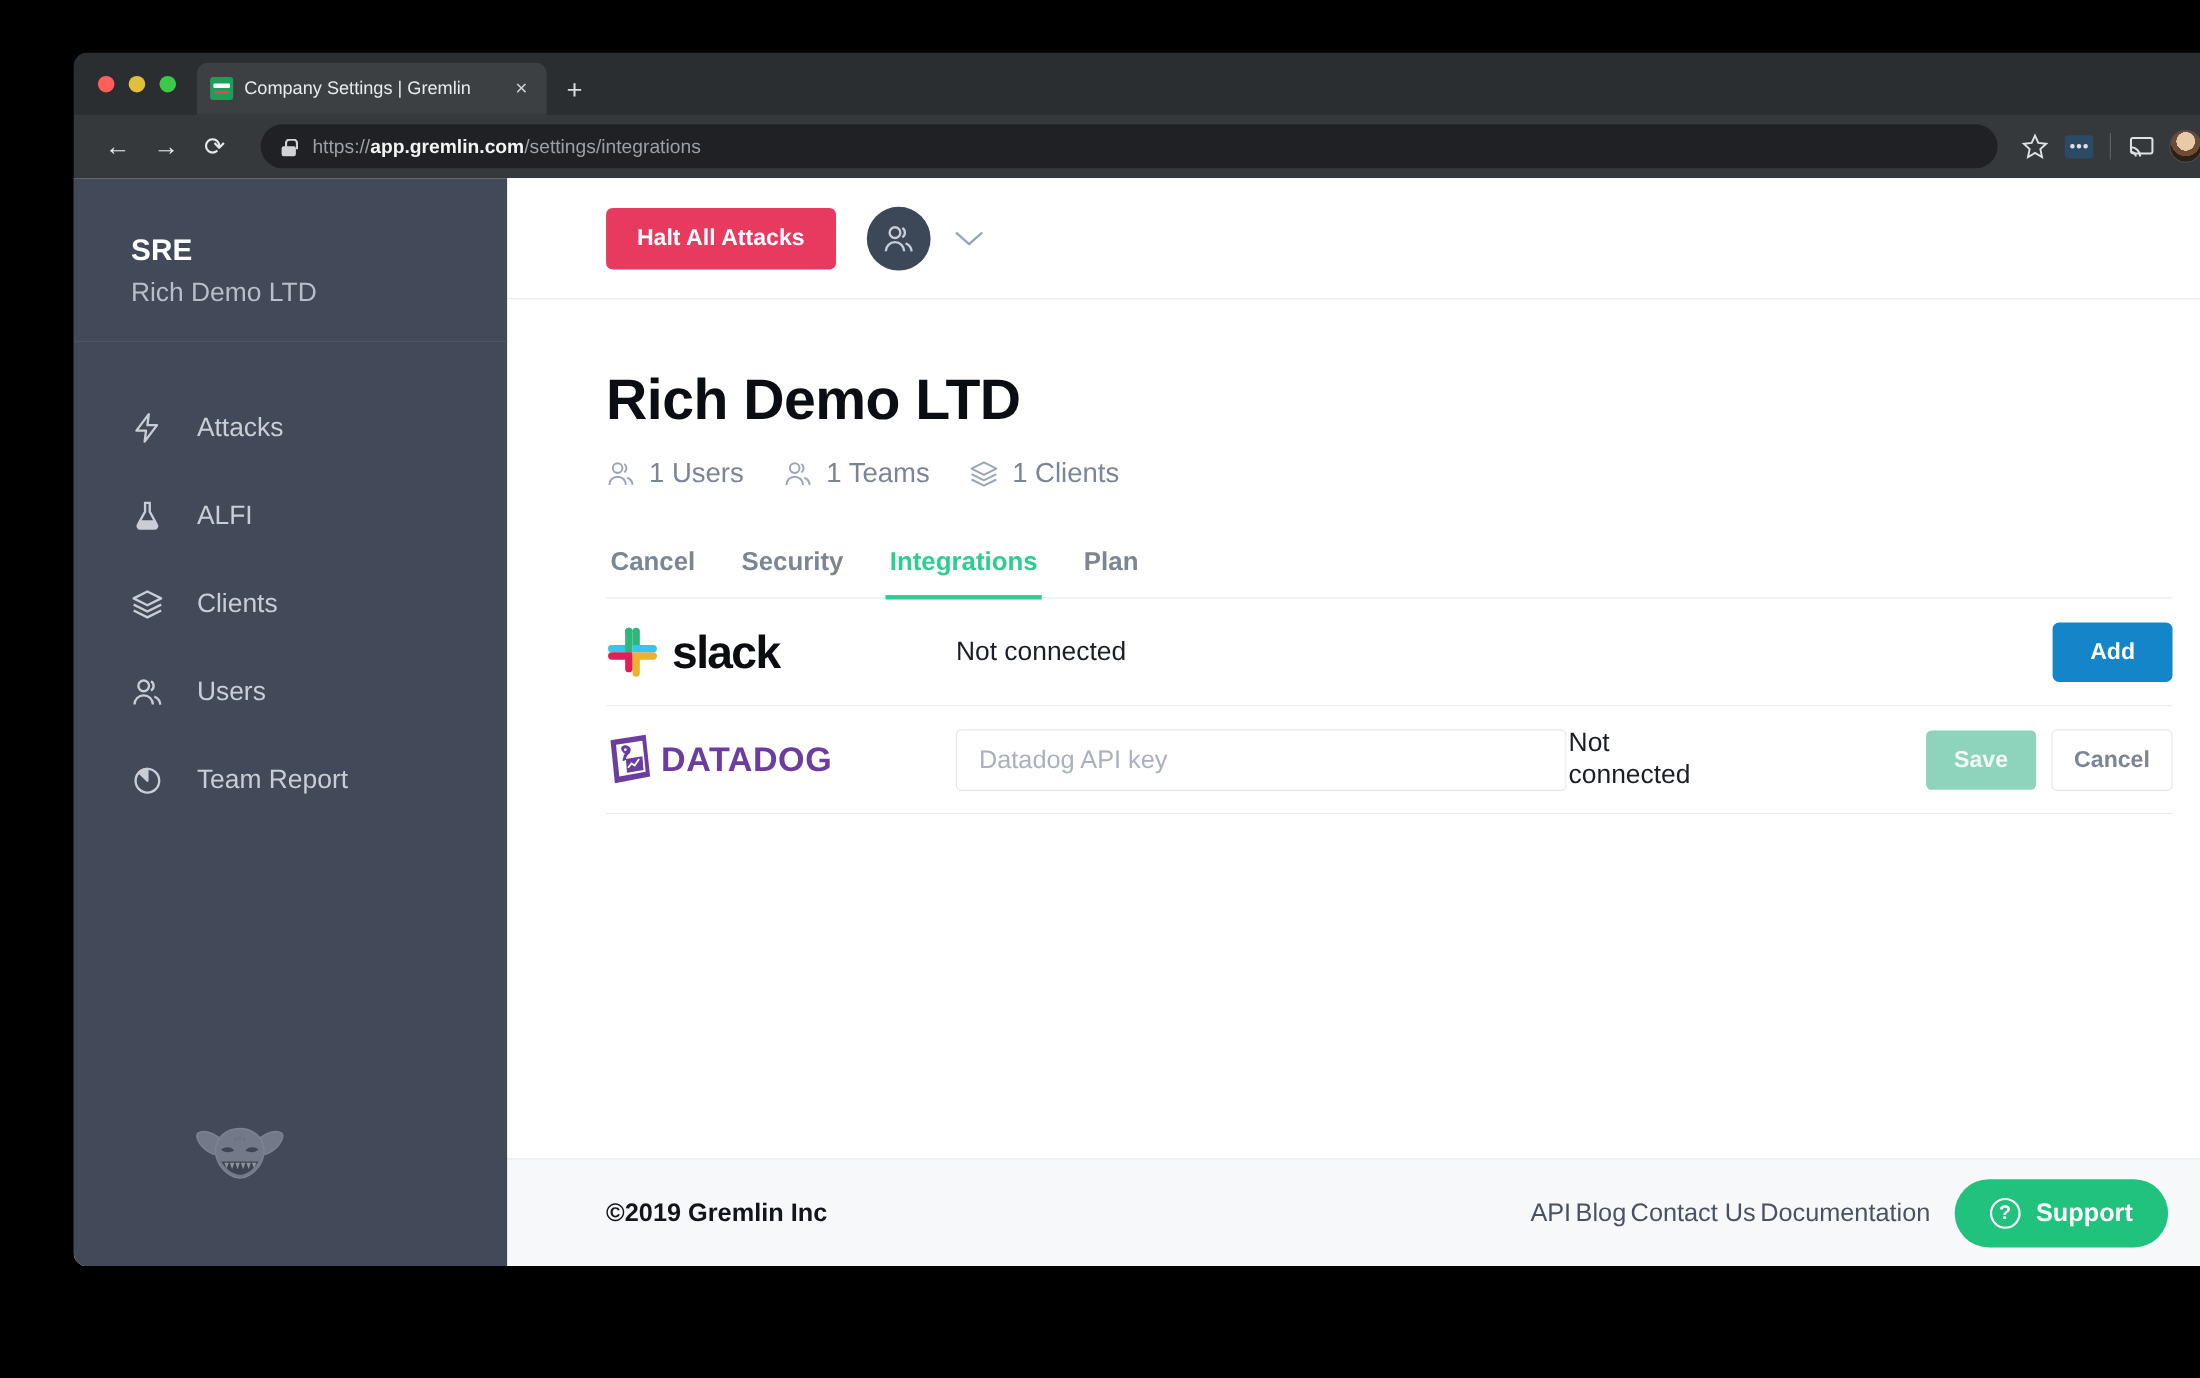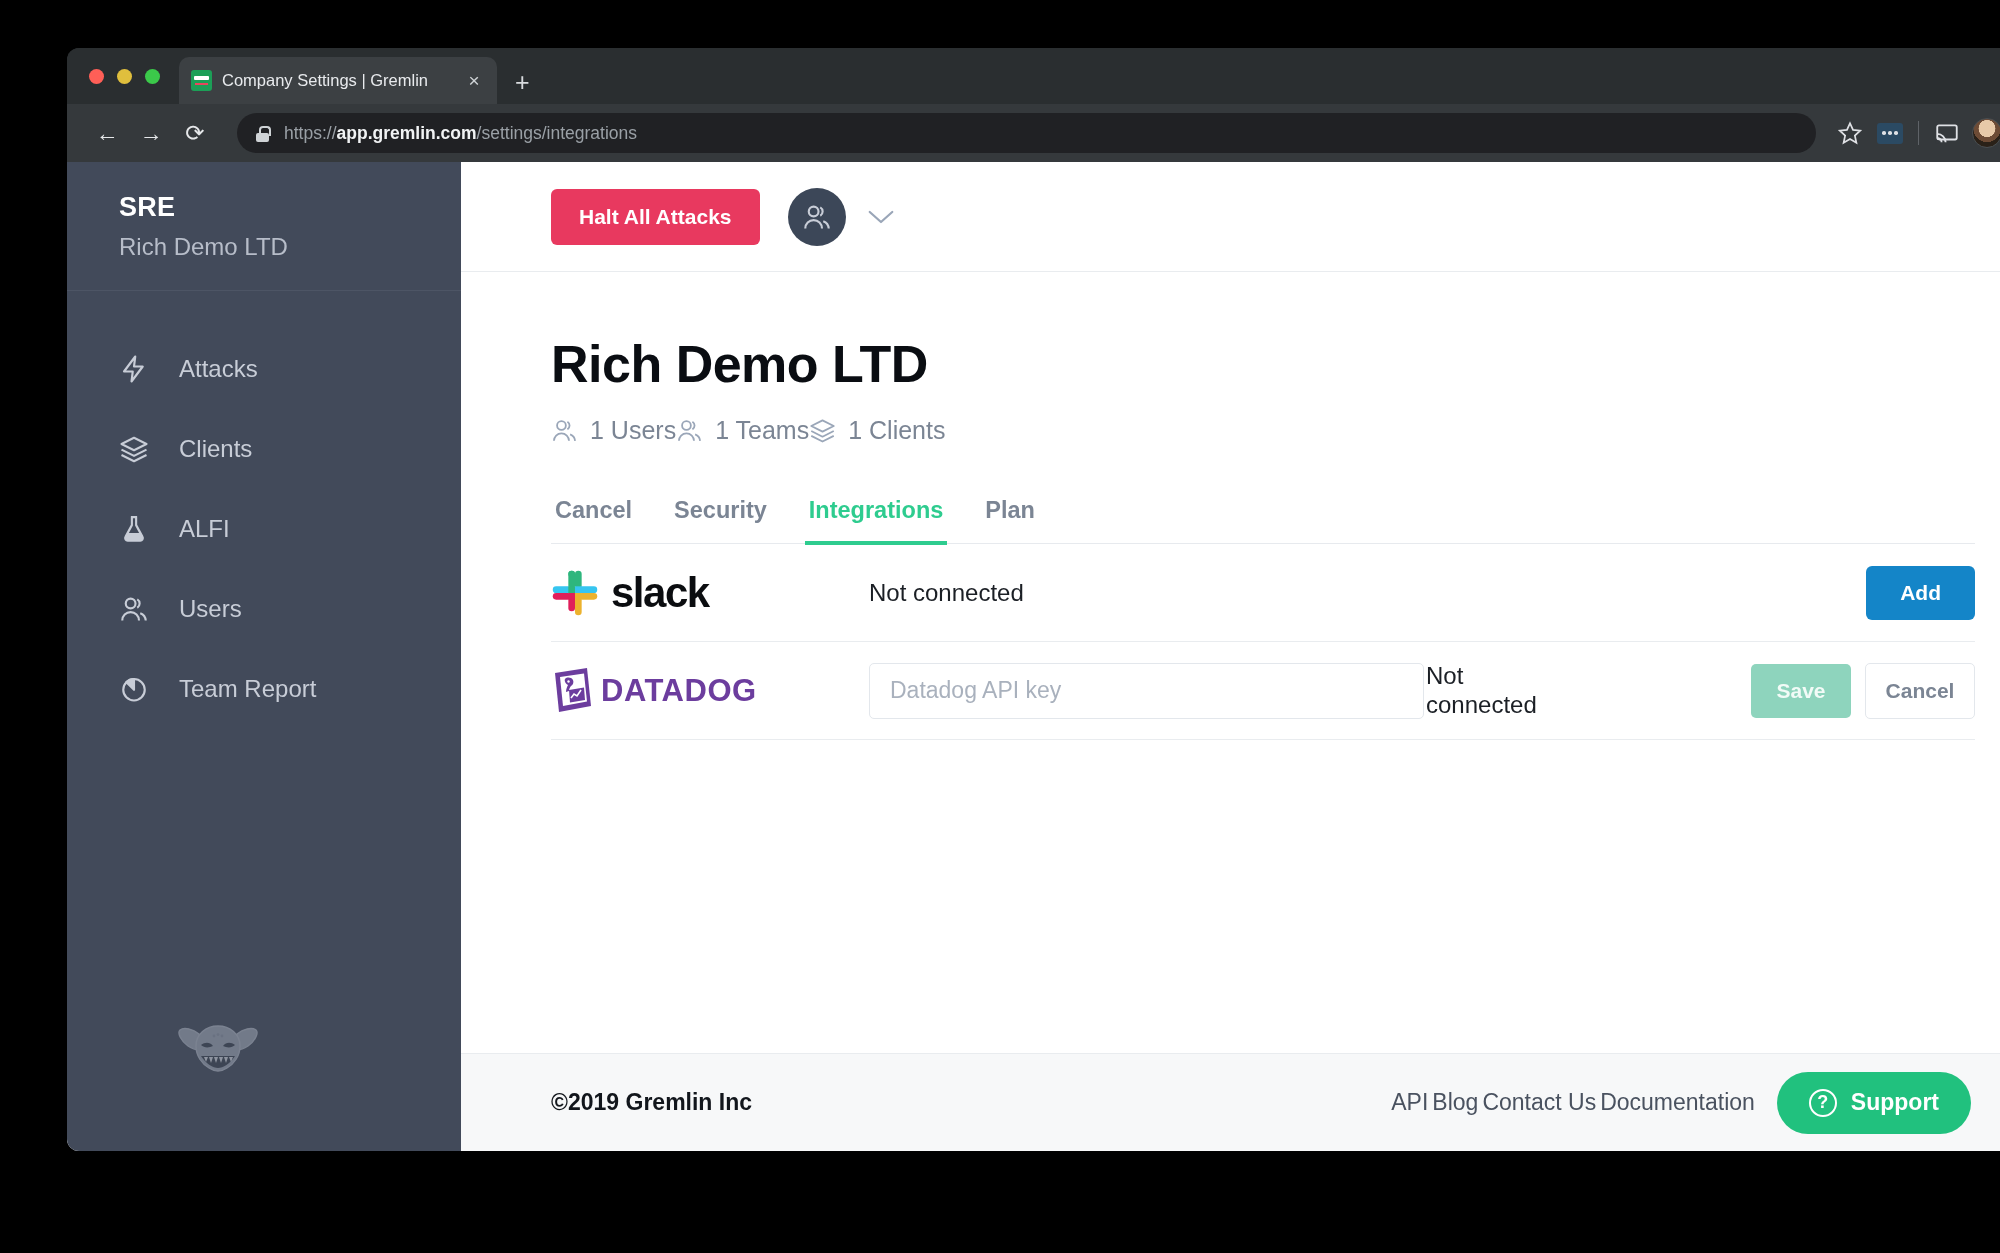--- a/index.html
+++ b/index.html
@@ -124,21 +124,21 @@
   .viewport { display: flex; height: 989px; background: #fff; }
 
   
   .sidebar {
     width: 394px; flex: 0 0 394px;
     background: #424a5a;
     display: flex; flex-direction: column;
     position: relative;
   }
   .brand { padding: 30px 0 28px 52px; border-bottom: 1px solid #4e566610; }
-  .brand-title { color: #ffffff; font-size: 27px; font-weight: bold; letter-spacing: .2px; }
+  .brand-title { color: #ffffff; font-size: 27px; font-weight: bold; letter-spacing: .2px; margin-top: 20px; }
   .brand-sub { color: #b7bdc9; font-size: 24px; margin-top: 10px; }
   .brand-rule { height: 1px; background: #4d5565; margin: 0; }
   .nav { padding-top: 38px; }
   .nav-item {
     display: flex; align-items: center;
     height: 80px; padding-left: 52px;
     color: #c8cdd7; font-size: 24px;
     cursor: pointer; text-decoration: none;
   }
   .nav-item .ico { width: 46px; flex: 0 0 46px; display: flex; align-items: center; }
@@ -164,21 +164,21 @@
   .user-chip { display: flex; align-items: center; margin-left: 28px; }
   .user-avatar {
     width: 58px; height: 58px; border-radius: 50%;
     background: #3c4758;
     display: flex; align-items: center; justify-content: center;
   }
   .chev { margin-left: 20px; color: #9aa6b8; }
 
   .page { flex: 1; padding: 62px 90px 0 90px; overflow: hidden; }
   .page-title { font-size: 52px; font-weight: bold; color: #0a0d12; letter-spacing: -.5px; }
-  .stats { display: flex; align-items: center; margin-top: 22px; }
+  .stats { display: flex; align-items: center; gap: 36px; margin-top: 22px; }
   .stat { display: flex; align-items: center; gap: 12px; color: #7b8594; font-size: 25px; }
 
   .tabs { display: flex; gap: 34px; margin-top: 52px; border-bottom: 1px solid #e7eaee; }
   .tab-link {
     font-size: 23.5px; font-weight: bold; color: #7b8594;
     padding: 0 4px 17px 4px; cursor: pointer;
     border-bottom: 4px solid transparent; margin-bottom: -2px;
   }
   .tab-link.active { color: #2ecc8f; border-bottom-color: #2ecc8f; }
 
@@ -325,35 +325,35 @@
             <span class="ico">
               <svg width="30" height="30" viewBox="0 0 24 24" fill="none" stroke="#c8cdd7" stroke-width="1.7" stroke-linejoin="round">
                 <polygon points="13,2 4,14 11,14 10,22 19,10 12,10"></polygon>
               </svg>
             </span>
             <span class="lbl">Attacks</span>
           </a>
           <a class="nav-item">
             <span class="ico">
               <svg width="30" height="30" viewBox="0 0 24 24" fill="none" stroke="#c8cdd7" stroke-width="1.7" stroke-linejoin="round">
-                <polygon points="12,3 22,8 12,13 2,8"></polygon>
-                <polyline points="2,12.5 12,17.5 22,12.5"></polyline>
-                <polyline points="2,16.8 12,21.8 22,16.8"></polyline>
-              </svg>
-            </span>
-            <span class="lbl">Clients</span>
+                <path d="M9.5 2.5h5M10.3 2.5v6.4L5.2 18.3A2 2 0 0 0 7 21.3h10a2 2 0 0 0 1.8-3l-5.1-9.4V2.5"></path>
+                <path d="M7.1 15.2h9.8L18.8 18.3A2 2 0 0 1 17 21.3H7a2 2 0 0 1-1.8-3z" fill="#c8cdd7" stroke="none"></path>
+              </svg>
+            </span>
+            <span class="lbl">ALFI</span>
           </a>
           <a class="nav-item">
             <span class="ico">
               <svg width="30" height="30" viewBox="0 0 24 24" fill="none" stroke="#c8cdd7" stroke-width="1.7" stroke-linejoin="round">
-                <path d="M9.5 2.5h5M10.3 2.5v6.4L5.2 18.3A2 2 0 0 0 7 21.3h10a2 2 0 0 0 1.8-3l-5.1-9.4V2.5"></path>
-                <path d="M7.1 15.2h9.8L18.8 18.3A2 2 0 0 1 17 21.3H7a2 2 0 0 1-1.8-3z" fill="#c8cdd7" stroke="none"></path>
-              </svg>
-            </span>
-            <span class="lbl">ALFI</span>
+                <polygon points="12,3 22,8 12,13 2,8"></polygon>
+                <polyline points="2,12.5 12,17.5 22,12.5"></polyline>
+                <polyline points="2,16.8 12,21.8 22,16.8"></polyline>
+              </svg>
+            </span>
+            <span class="lbl">Clients</span>
           </a>
           <a class="nav-item">
             <span class="ico">
               <svg width="30" height="30" viewBox="0 0 24 24" fill="none" stroke="#c8cdd7" stroke-width="1.7" stroke-linejoin="round">
                 <circle cx="9.3" cy="7.6" r="3.9"></circle>
                 <path d="M2.6 21.2a6.7 6.7 0 0 1 13.4 0"></path>
                 <path d="M14.6 4.3a3.9 3.9 0 0 1 0 6.7"></path>
                 <path d="M17 15.4a6.7 6.7 0 0 1 4.4 5.8"></path>
               </svg>
             </span>

